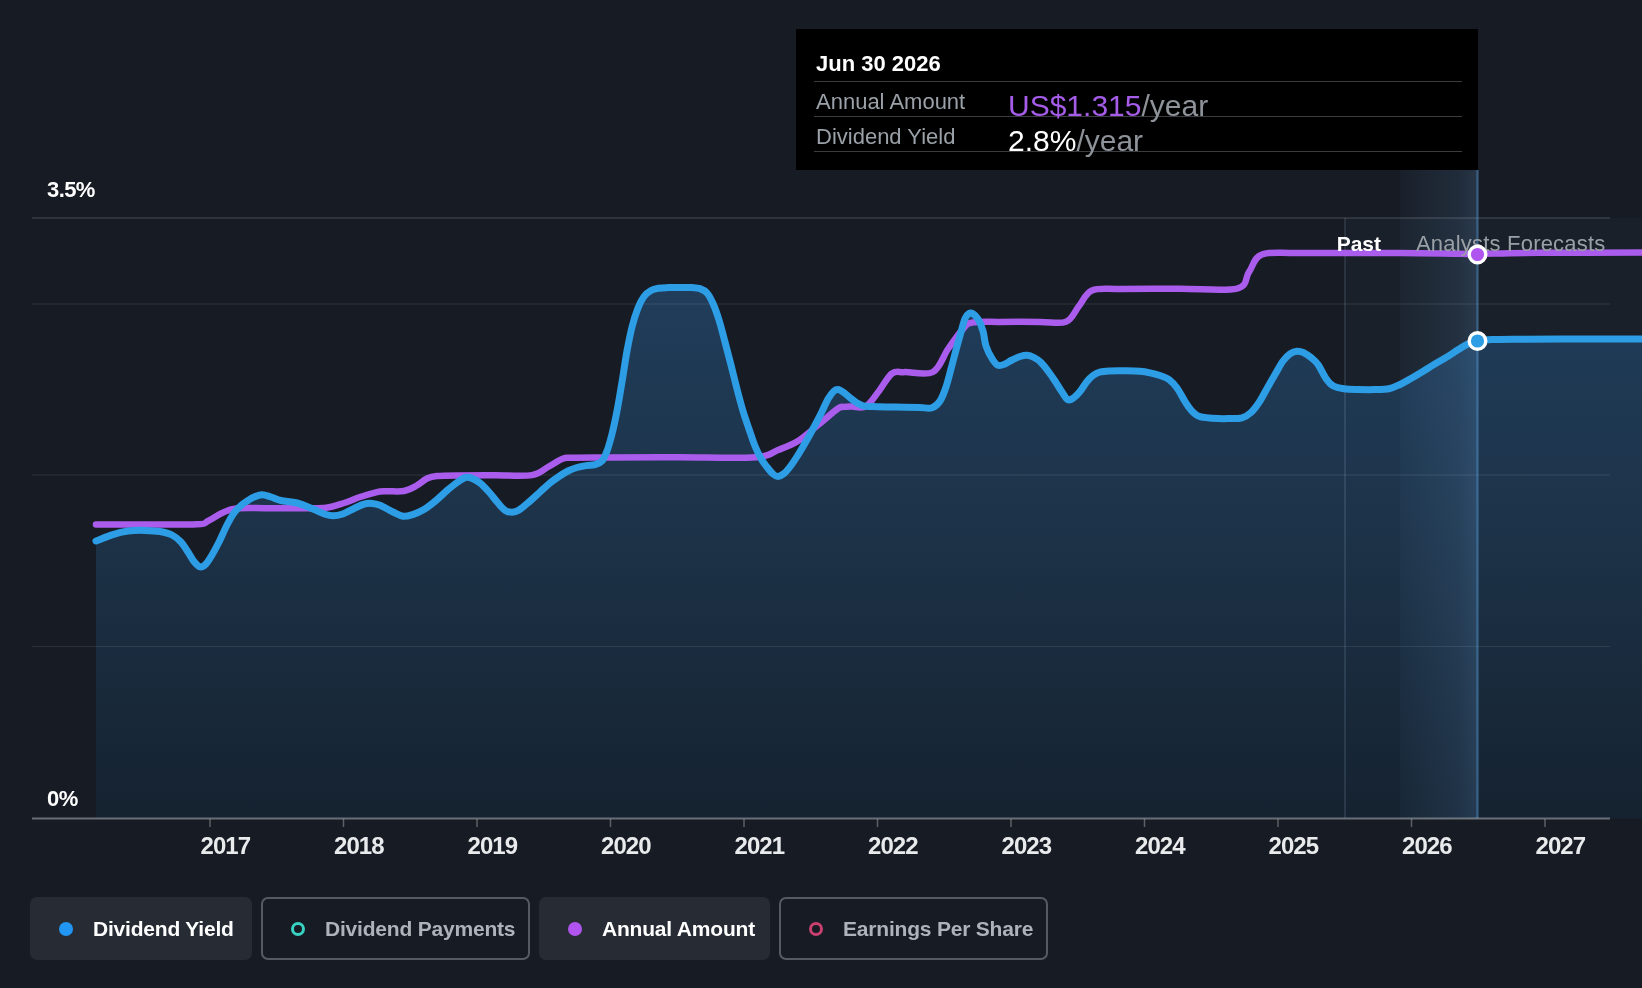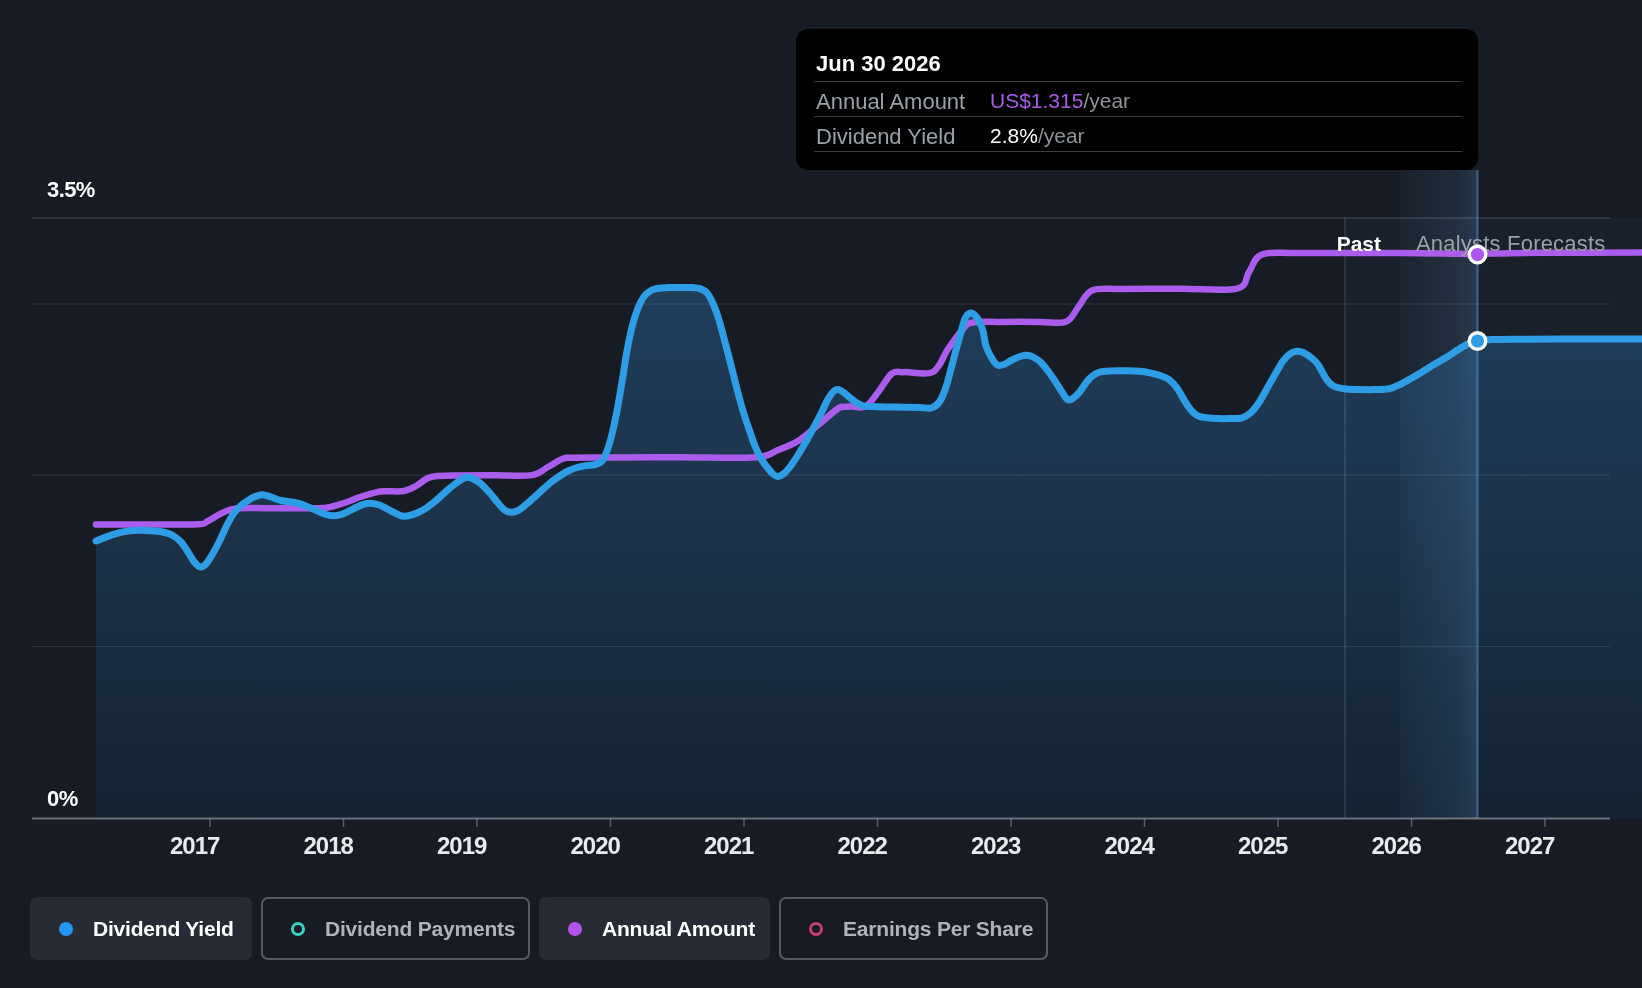--- a/index.html
+++ b/index.html
@@ -1,23 +1,23 @@
 <!DOCTYPE html>
 <html><head><meta charset="utf-8">
 <style>
 html,body{margin:0;padding:0;background:#161b24;width:1642px;height:988px;overflow:hidden}
 body{font-family:"Liberation Sans",sans-serif;position:relative}
 .abs{position:absolute}
-.yl{position:absolute;top:832px;width:80px;text-align:left;font-size:24px;font-weight:700;letter-spacing:-1px;color:#e8eaec}
+.yl{position:absolute;top:832px;width:80px;text-align:right;font-size:24px;font-weight:700;letter-spacing:-1px;color:#e8eaec}
 .axlab{position:absolute;font-size:22px;font-weight:700;letter-spacing:-0.6px;color:#fff}
-.tt{position:absolute;left:796px;top:29px;width:682px;height:141px;background:#000;border-radius:12px}
+.tt{position:absolute;left:796px;top:29px;width:682px;height:141px;background:#000;border-radius:0}
 .tt .ti{position:absolute;left:20px;top:22px;font-size:22px;font-weight:700;color:#fff}
 .tt .sep{position:absolute;left:18px;right:16px;height:1px;background:#3b3d41}
 .tt .lb{position:absolute;left:20px;font-size:22px;color:#9aa1a8}
-.tt .vl{position:absolute;left:194px;font-size:21px;color:#8e9399}
+.tt .vl{position:absolute;left:212px;font-size:30px;color:#8e9399}
 .lg{position:absolute;top:897px;height:63px;border-radius:7px;display:flex;align-items:center;box-sizing:border-box}
 .lg.fill{background:#272c34}
 .lg.out{border:2px solid rgba(255,255,255,0.28)}
 .dot{width:14px;height:14px;border-radius:50%;margin-left:29px}
 .ring{width:8px;height:8px;border-radius:50%;margin-left:28px;border:3.5px solid}
 .lgt{margin-left:20px;font-size:21px;letter-spacing:-0.2px}
 .lgt.w{color:#fff;font-weight:700}
 .lgt.g{color:#aeb3b9;font-weight:700}
 </style></head>
 <body>

